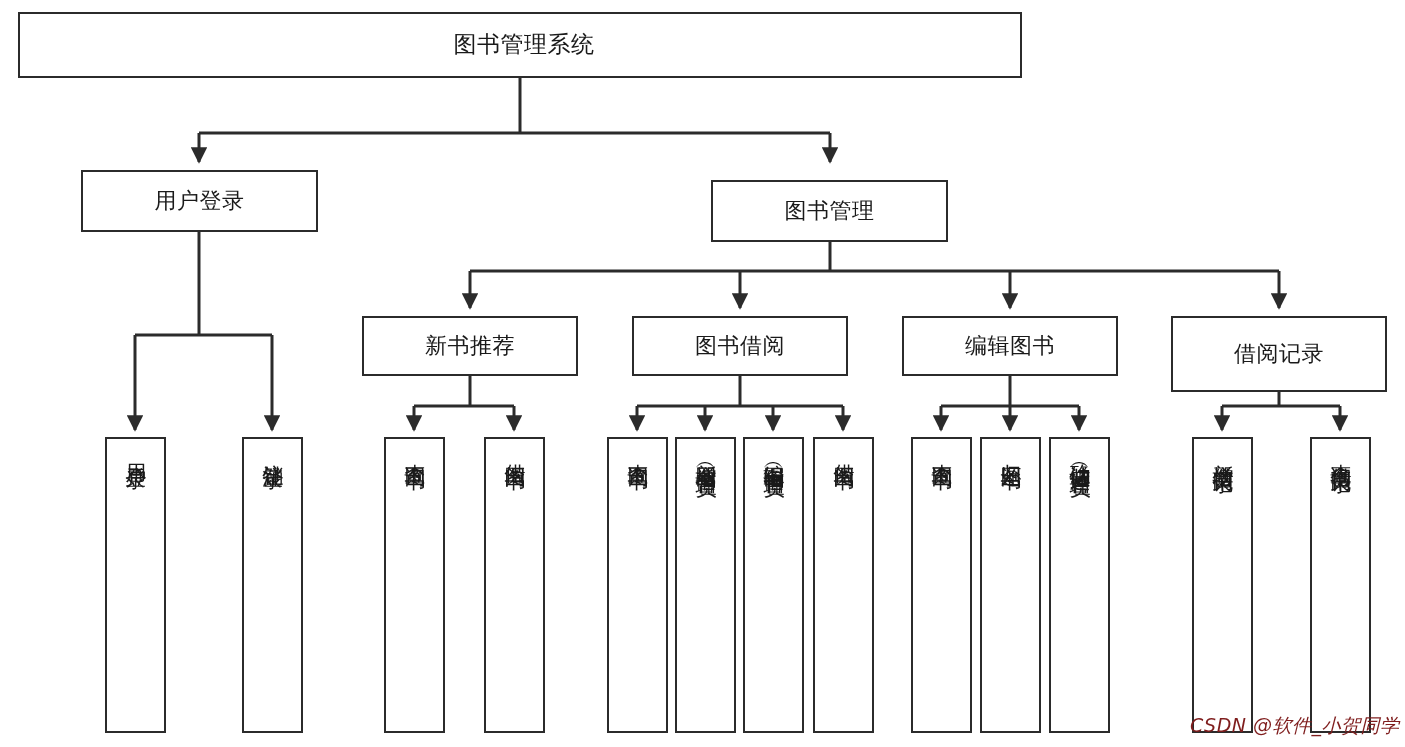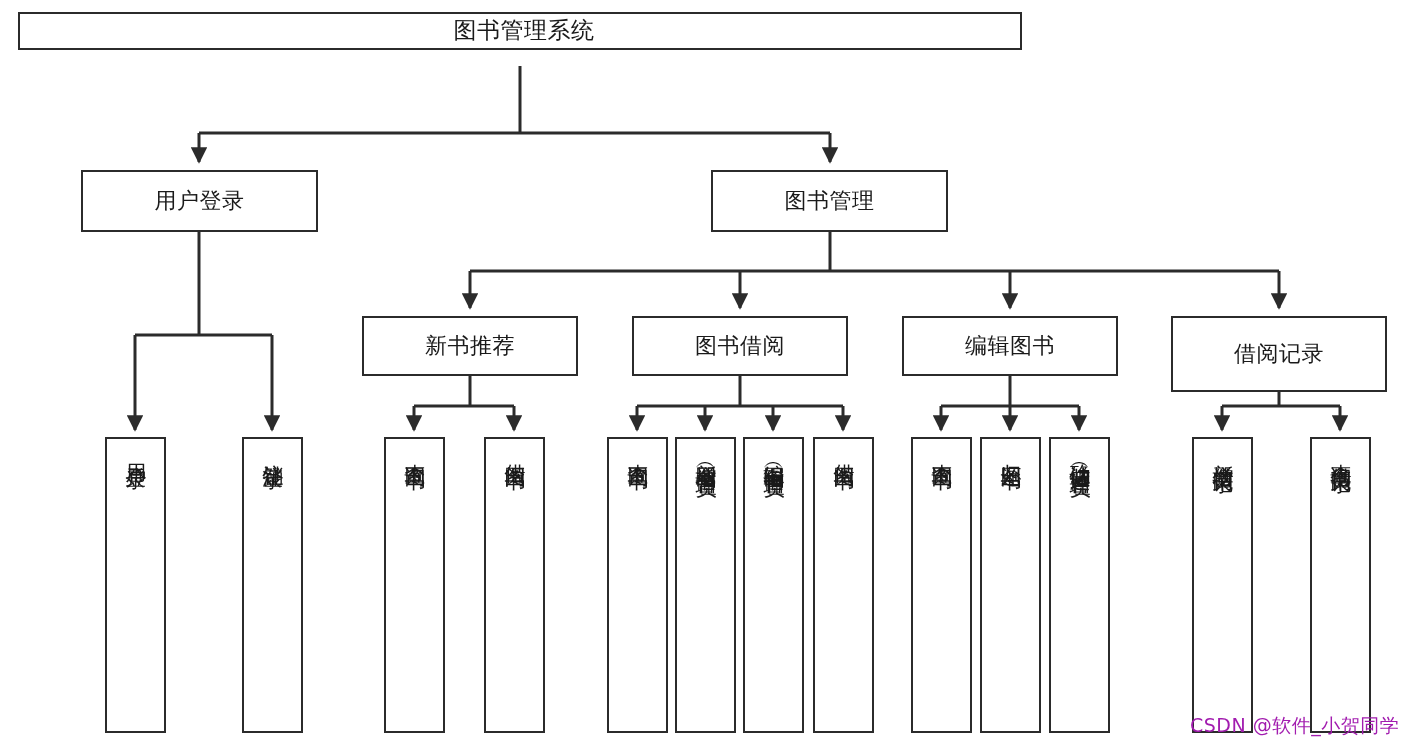--- a/index.html
+++ b/index.html
@@ -59,24 +59,25 @@
   .node.vert .label {
     writing-mode: vertical-rl;
     text-orientation: upright;
     font-size: 21px;
     line-height: 1.18;
     letter-spacing: 2px;
     white-space: nowrap;
   }
   .watermark {
     position: absolute;
-    color: #a21caf;
+    color: #7f1d1d;
     font-size: 19px;
     white-space: nowrap;
     letter-spacing: 0.5px;
+    font-style: italic;
   }
 </style>
 </head>
 <body>
 
 <div id="canvas">
 
   <svg id="wires" viewBox="0 0 1405 747">
     <defs>
       <marker id="arw" viewBox="0 0 10 10" refX="9" refY="5" markerWidth="5.5" markerHeight="5.5" orient="auto-start-reverse">
@@ -120,29 +121,29 @@
       <path d="M 1010 406 L 1010 430" marker-end="url(#arw)"></path>
       <path d="M 1079 406 L 1079 430" marker-end="url(#arw)"></path>
 
       <path d="M 1279 376 L 1279 406"></path>
       <path d="M 1222 406 L 1340 406"></path>
       <path d="M 1222 406 L 1222 430" marker-end="url(#arw)"></path>
       <path d="M 1340 406 L 1340 430" marker-end="url(#arw)"></path>
     </g>
   </svg>
 
-  <div class="node horiz root" style="left:18px; top:12px; width:1004px; height:38px;padding-left:8px;">
+  <div class="node horiz root" style="left:18px; top:12px; width:1004px; height:66px;padding-left:8px;">
     <span class="label">图书管理系统</span>
   </div>
 
   <div class="node horiz" style="left:81px; top:170px; width:237px; height:62px;">
     <span class="label">用户登录</span>
   </div>
 
-  <div class="node horiz" style="left:711px; top:170px; width:237px; height:62px;">
+  <div class="node horiz" style="left:711px; top:180px; width:237px; height:62px;">
     <span class="label">图书管理</span>
   </div>
 
   <div class="node horiz" style="left:362px; top:316px; width:216px; height:60px;">
     <span class="label">新书推荐</span>
   </div>
 
   <div class="node horiz" style="left:632px; top:316px; width:216px; height:60px;">
     <span class="label">图书借阅</span>
   </div>

